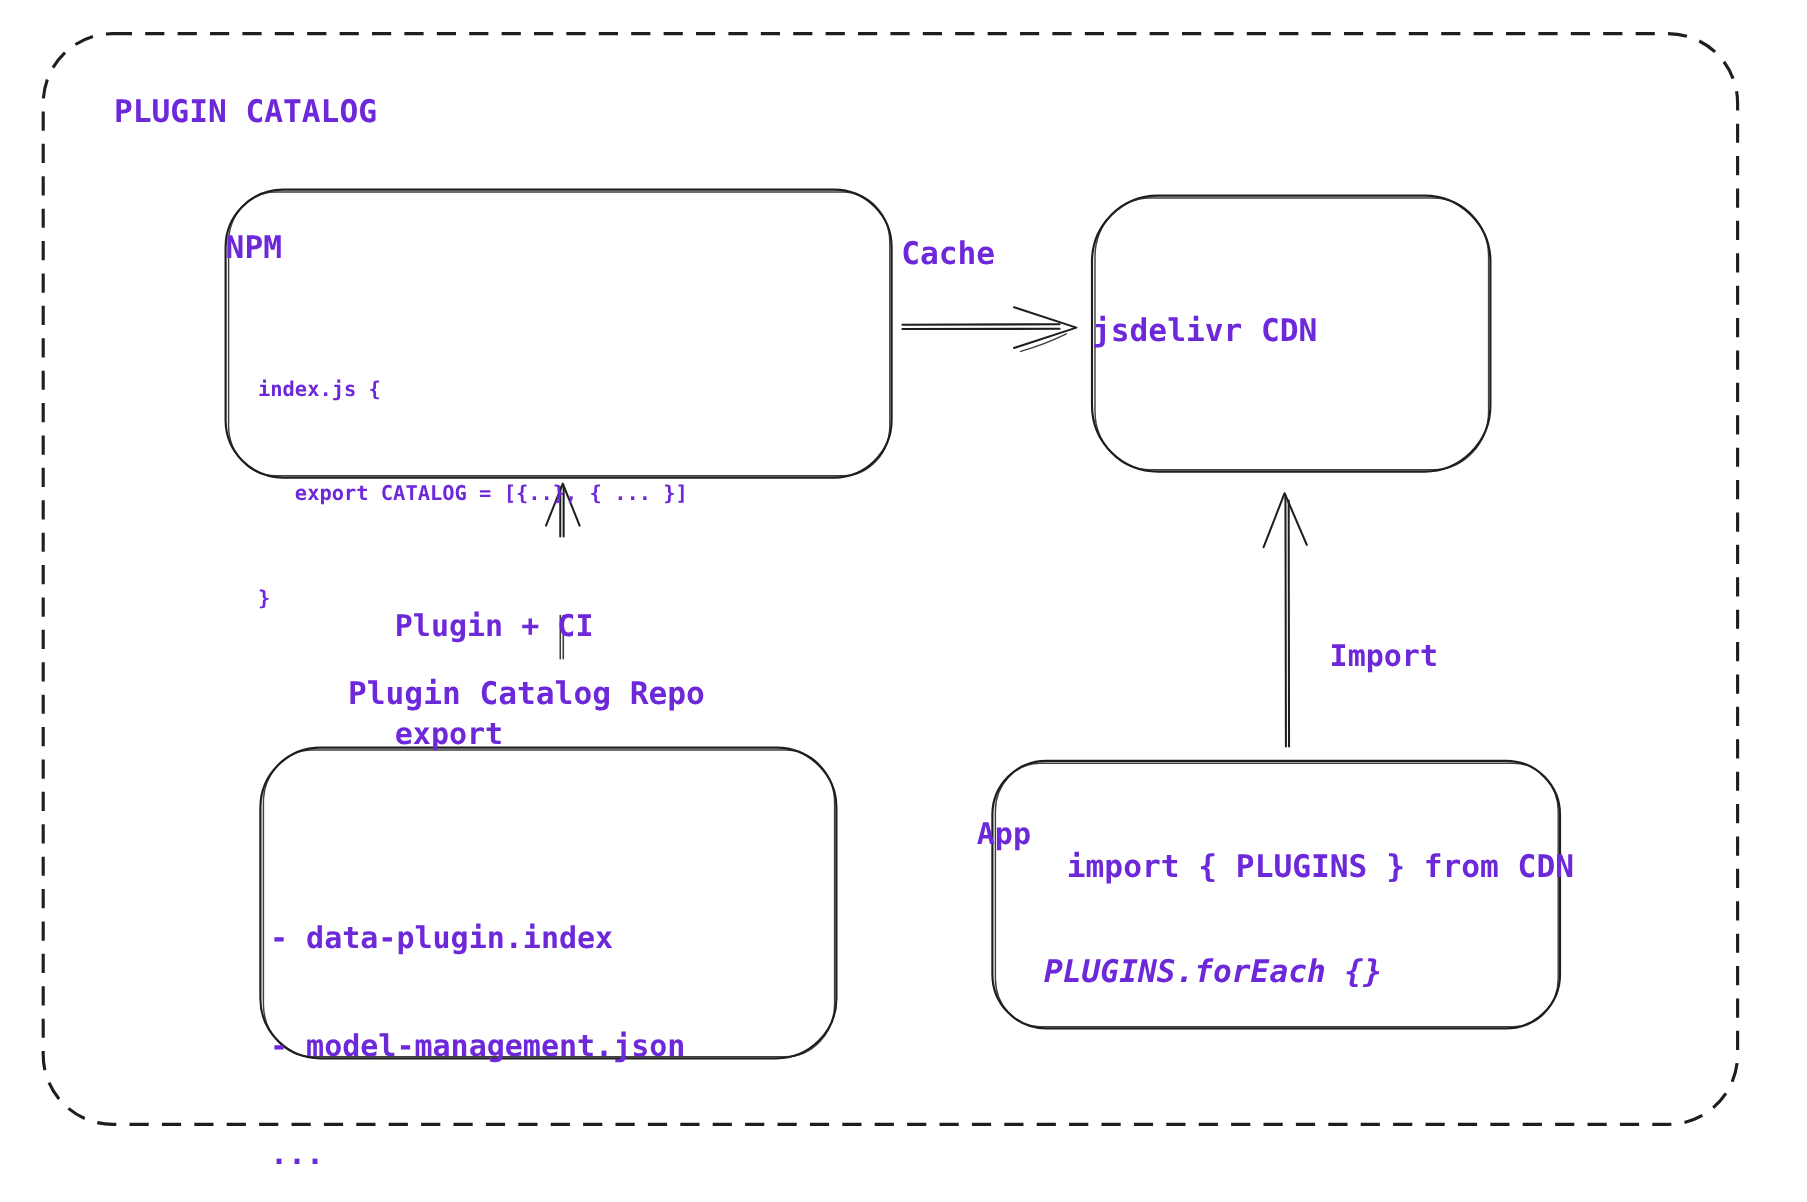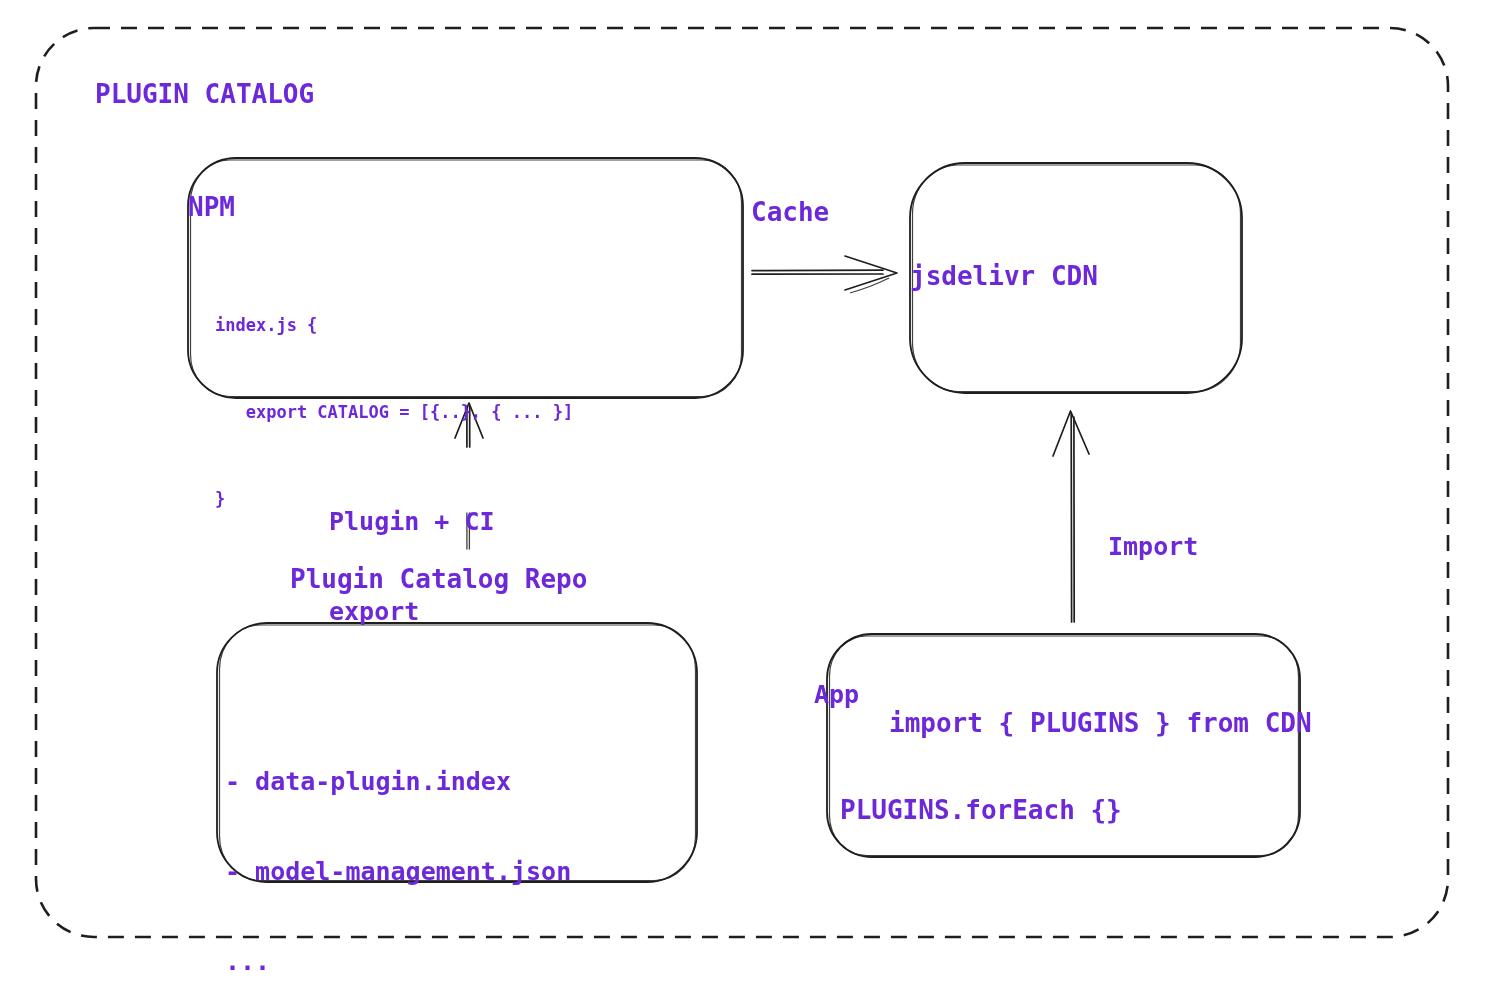--- a/index.html
+++ b/index.html
@@ -104,15 +104,15 @@
 
   <div class="t fs26" style="left:290px;top:564px;">Plugin Catalog Repo</div>
   <div class="t fs25" style="left:225px;top:707px;">
     <div>- data-plugin.index</div>
     <div>- model-management.json</div>
     <div>...</div>
   </div>
 
   <div class="t fs25" style="left:814px;top:680px;">App</div>
   <div class="t fs26" style="left:857px;top:708px;margin-left:32px;">import { PLUGINS } from CDN</div>
-  <div class="t fs26" style="left:840px;top:795px;">PLUGINS.forEach {}</div>
+  <div class="t fs26" style="left:870px;top:795px;font-style:italic;">PLUGINS.forEach {}</div>
 
 </div>
 
 </body></html>

